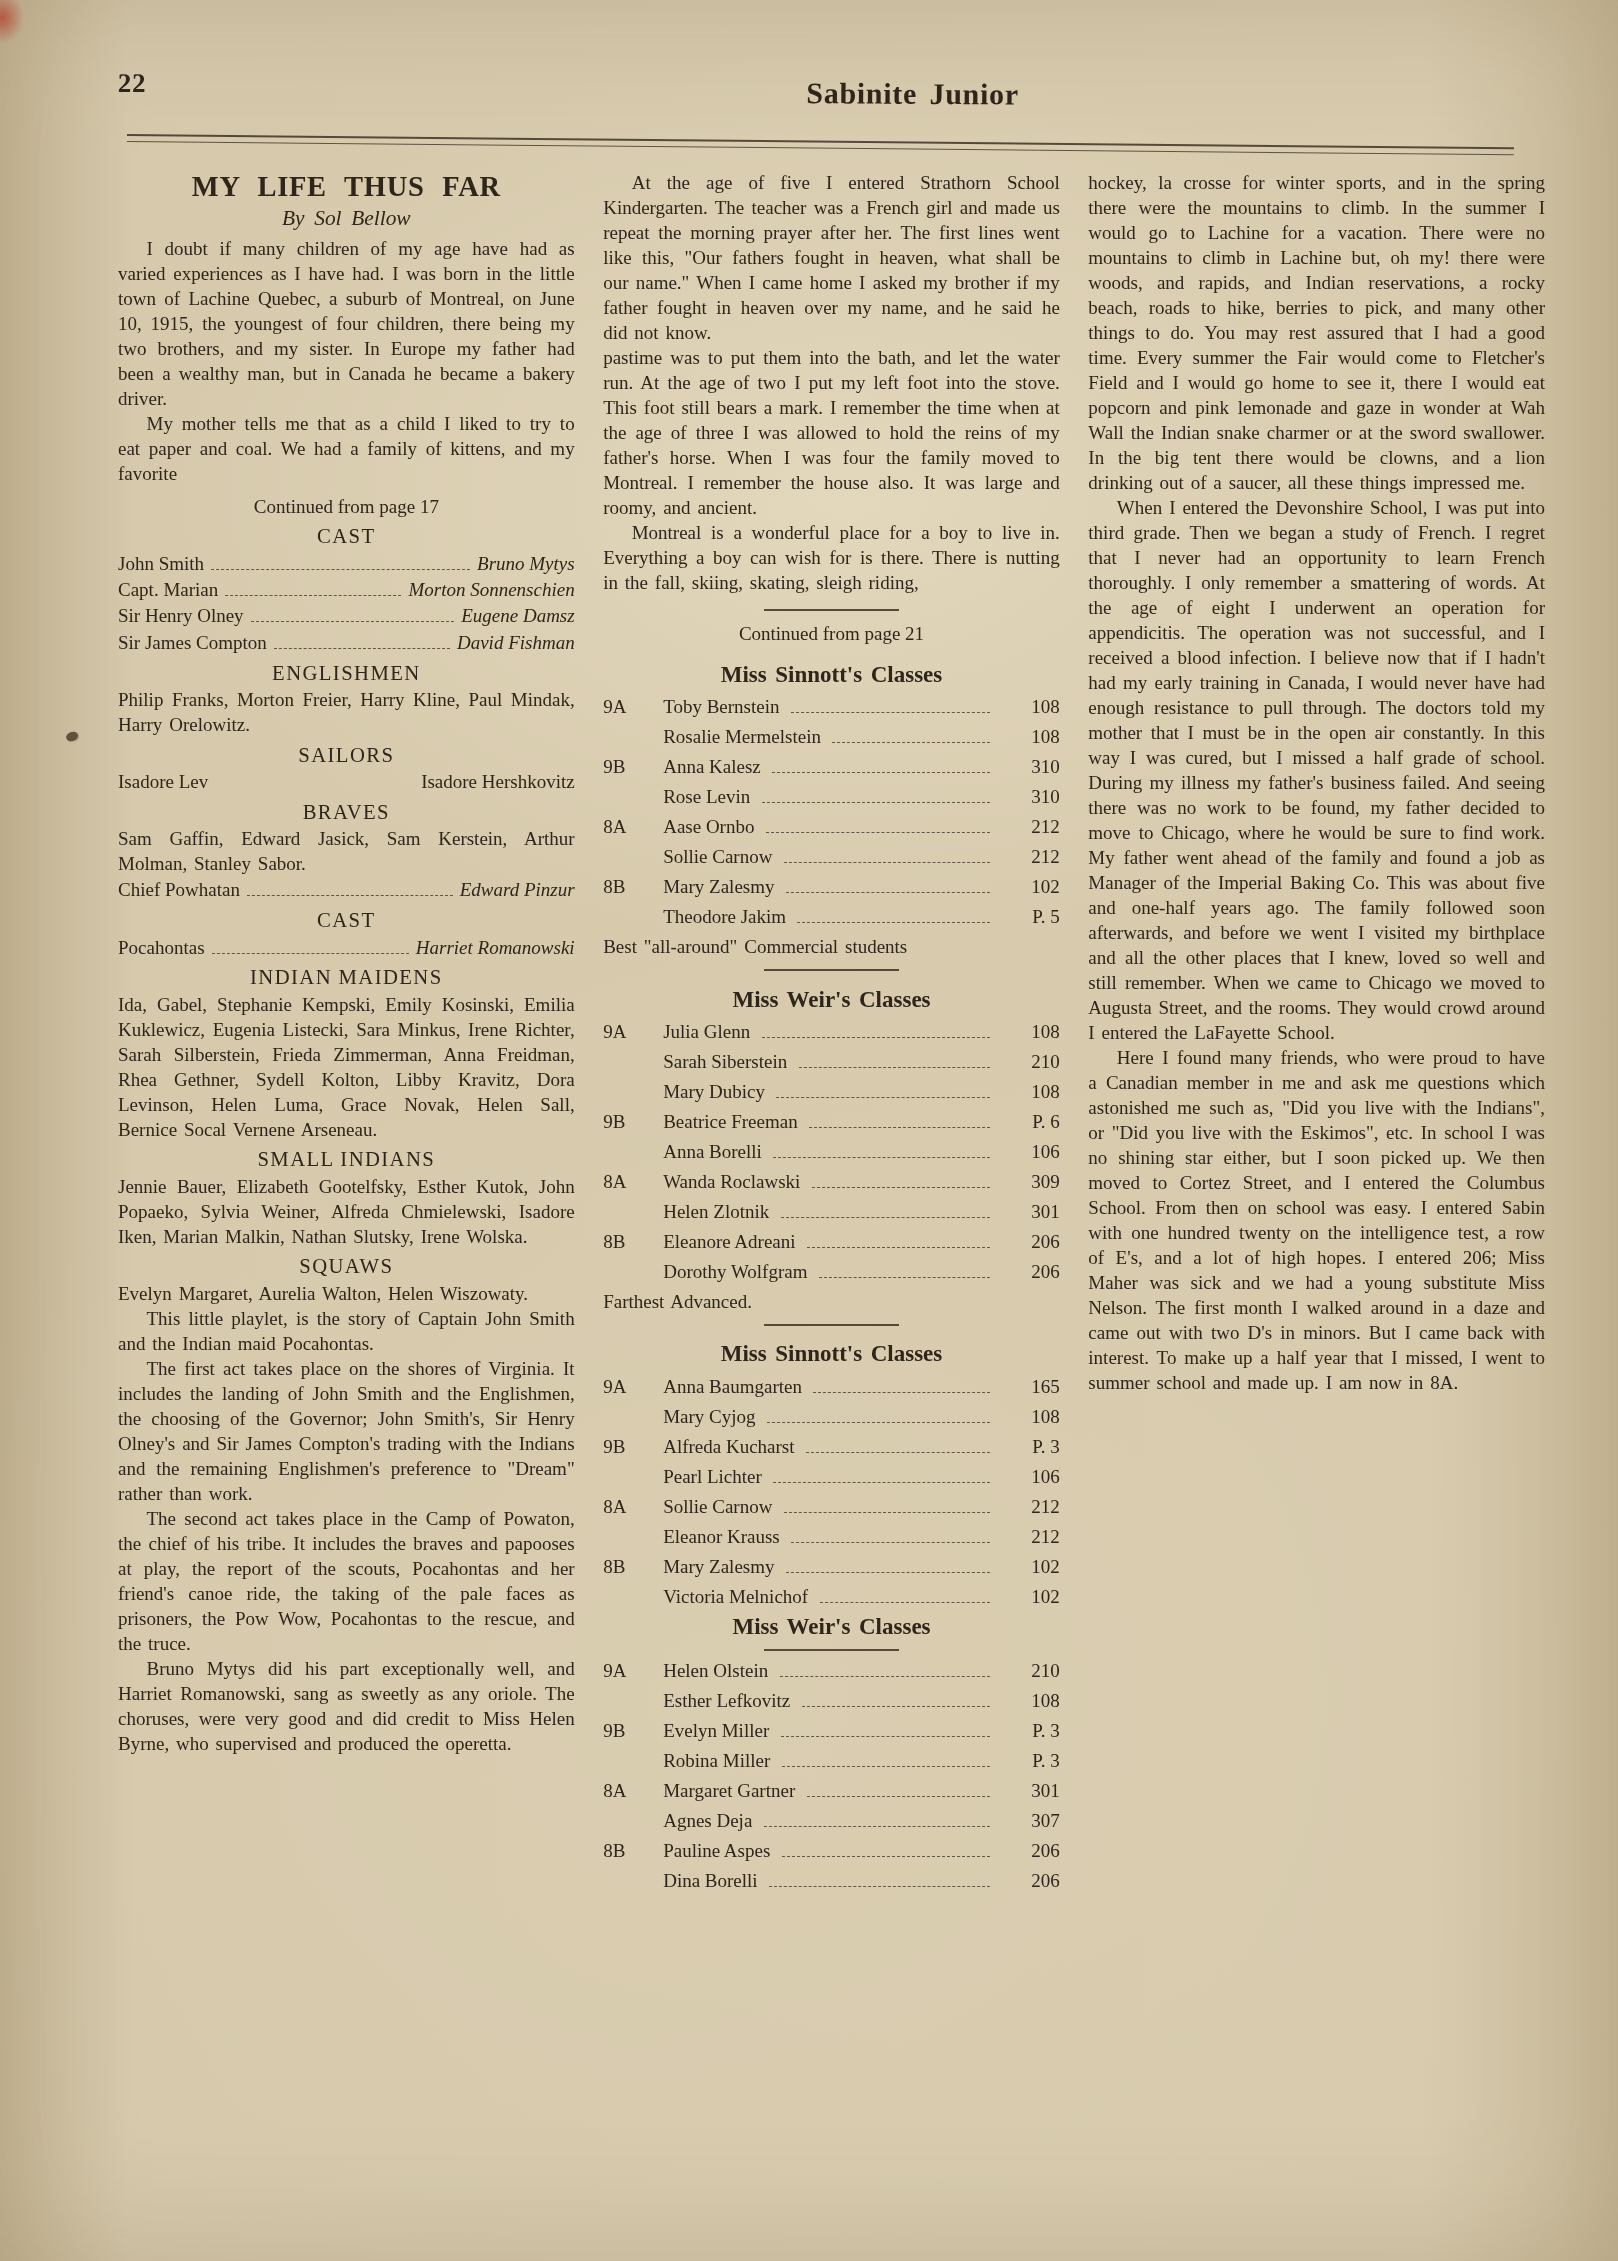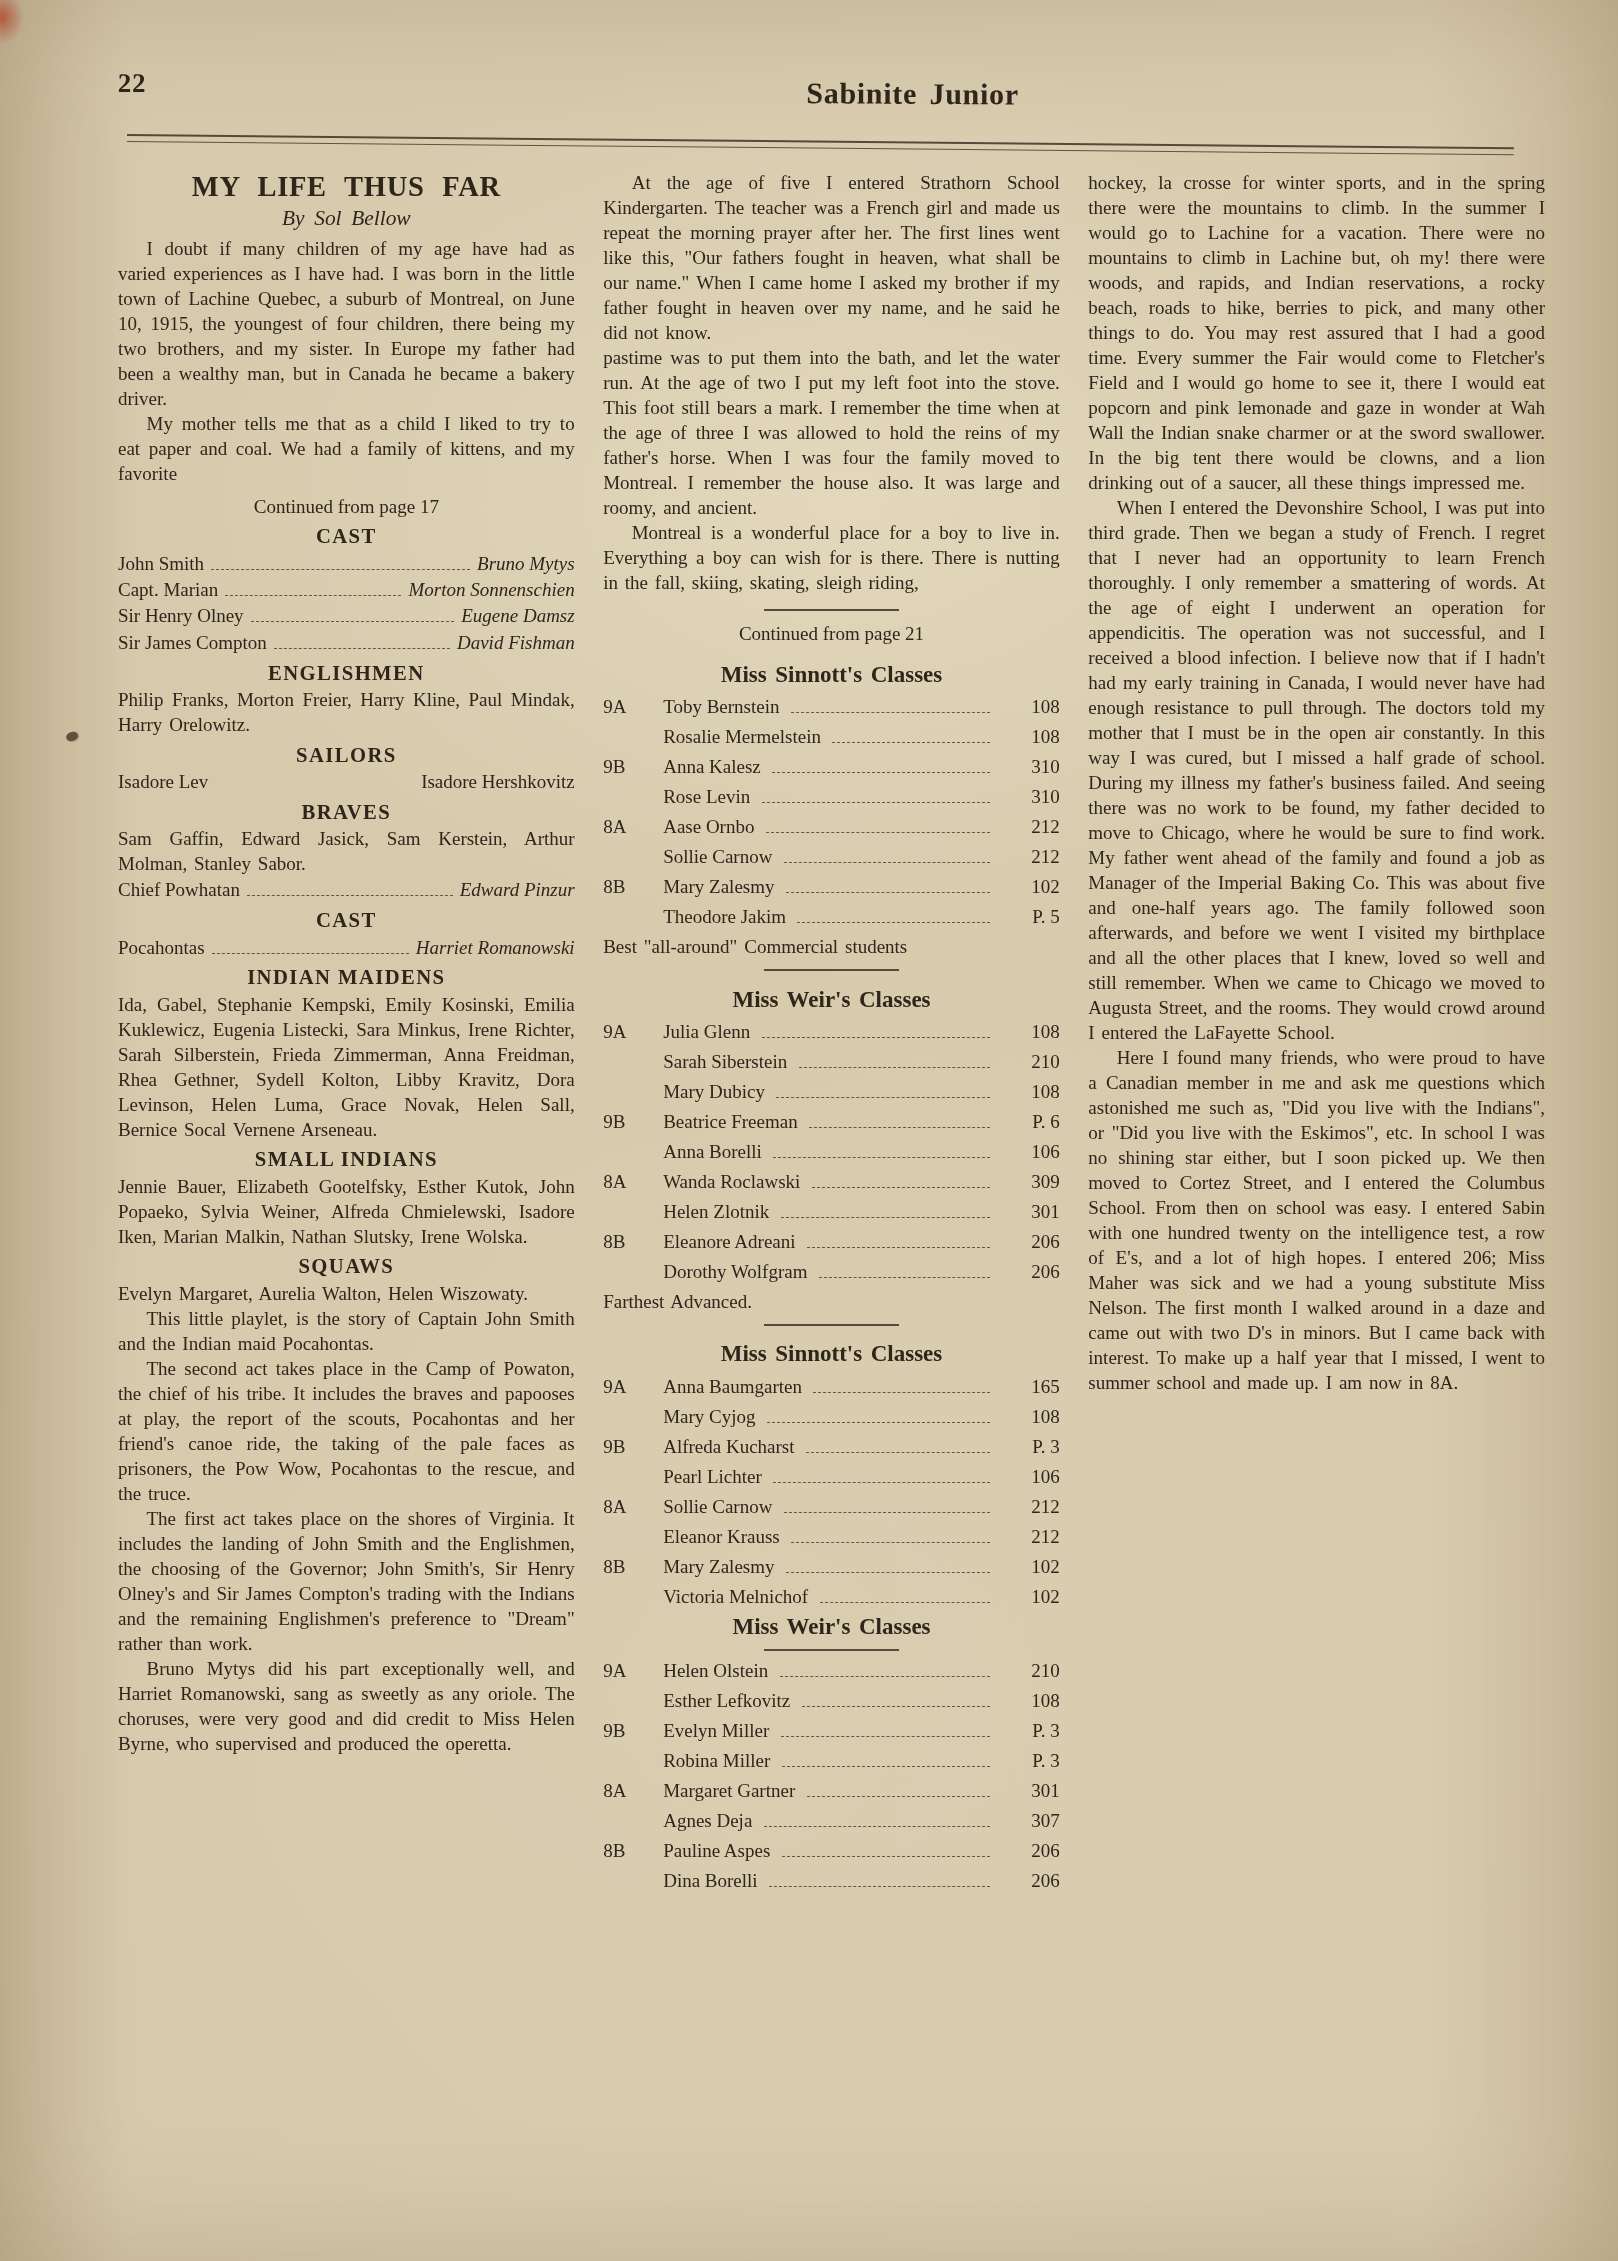--- a/index.html
+++ b/index.html
@@ -45,21 +45,21 @@
   .article-title{
     font-size:28.5px;line-height:33px;font-weight:bold;text-align:center;
     letter-spacing:0.7px;word-spacing:10px;margin:0 0 2.8px 0;
   }
   .byline{font-size:21.4px;font-style:italic;text-align:center;margin-bottom:5.7px;word-spacing:4.3px;}
   .para{margin:0;text-align:justify;text-indent:28.5px;word-spacing:2.1px;}
   .para.noindent{text-indent:0;}
   .plain{margin:0;text-align:justify;word-spacing:2.1px;}
   .cont-line{text-align:center;margin:7.1px 0 1.4px 0;}
   .subhead{
-    text-align:center;font-size:20.7px;font-weight:bold;letter-spacing:1.4px;
+    text-align:center;font-size:20.7px;font-weight:normal;letter-spacing:1.4px;
     margin:5.7px 0 1.4px 0;
   }
   .list-heading{text-align:center;font-size:23px;font-weight:bold;margin:15.7px 0 7.1px 0;word-spacing:2.8px;}
   .cast-row{display:flex;align-items:baseline;margin:1.4px 0;}
   .cast-role{white-space:nowrap;}
   .cast-actor{white-space:nowrap;font-style:italic;}
   .leader{flex:1;border-bottom:1.4px dashed #453a2b;margin:0 7.1px 5px 7.1px;min-width:28.5px;opacity:.8;}
   .pair-row{display:flex;justify-content:space-between;margin:1.4px 0;gap:36px;}
   .class-row{display:grid;grid-template-columns:60px auto 1fr 63px;align-items:baseline;margin:5px 0;}
   .class-grade{white-space:nowrap;}
@@ -149,22 +149,22 @@
     <div class="subhead">INDIAN MAIDENS</div>
     <p class="plain">Ida, Gabel, Stephanie Kempski, Emily Kosinski, Emilia Kuklewicz, Eugenia Listecki, Sara Minkus, Irene Richter, Sarah Silberstein, Frieda Zimmerman, Anna Freidman, Rhea Gethner, Sydell Kolton, Libby Kravitz, Dora Levinson, Helen Luma, Grace Novak, Helen Sall, Bernice Socal Vernene Arseneau.</p>
 
     <div class="subhead">SMALL INDIANS</div>
     <p class="plain">Jennie Bauer, Elizabeth Gootelfsky, Esther Kutok, John Popaeko, Sylvia Weiner, Alfreda Chmielewski, Isadore Iken, Marian Malkin, Nathan Slutsky, Irene Wolska.</p>
 
     <div class="subhead">SQUAWS</div>
     <p class="plain">Evelyn Margaret, Aurelia Walton, Helen Wiszowaty.</p>
 
     <p class="para">This little playlet, is the story of Captain John Smith and the Indian maid Pocahontas.</p>
+    <p class="para">The first act takes place on the shores of Virginia.  It includes the landing of John Smith and the Englishmen, the choosing of the Governor; John Smith's, Sir Henry Olney's and Sir James Compton's trading with the Indians and the remaining Englishmen's preference to "Dream" rather than work.</p>
     <p class="para">The second act takes place in the Camp of Powaton, the chief of his tribe.  It includes the braves and papooses at play, the report of the scouts, Pocahontas and her friend's canoe ride, the taking of the pale faces as prisoners, the Pow Wow, Pocahontas to the rescue, and the truce.</p>
-    <p class="para">The first act takes place on the shores of Virginia.  It includes the landing of John Smith and the Englishmen, the choosing of the Governor; John Smith's, Sir Henry Olney's and Sir James Compton's trading with the Indians and the remaining Englishmen's preference to "Dream" rather than work.</p>
     <p class="para">Bruno Mytys did his part exceptionally well, and Harriet Romanowski, sang as sweetly as any oriole.  The choruses, were very good and did credit to Miss Helen Byrne, who supervised and produced the operetta.</p>
   </div>
 
   <div class="col">
     <p class="para">At the age of five I entered Strathorn School Kindergarten.  The teacher was a French girl and made us repeat the morning prayer after her.  The first lines went like this, "Our fathers fought in heaven, what shall be our name." When I came home I asked my brother if my father fought in heaven over my name, and he said he did not know.</p>
     <p class="para noindent">pastime was to put them into the bath, and let the water run.  At the age of two I put my left foot into the stove. This foot still bears a mark.  I remember the time when at the age of three I was allowed to hold the reins of my father's horse.  When I was four the family moved to Montreal.  I remember the house also.  It was large and roomy, and ancient.</p>
     <p class="para">Montreal is a wonderful place for a boy to live in.  Everything a boy can wish for is there.  There is nutting in the fall, skiing, skating, sleigh riding,</p>
 
     <div class="short-rule"></div>
     <div class="cont-line">Continued from page 21</div>

